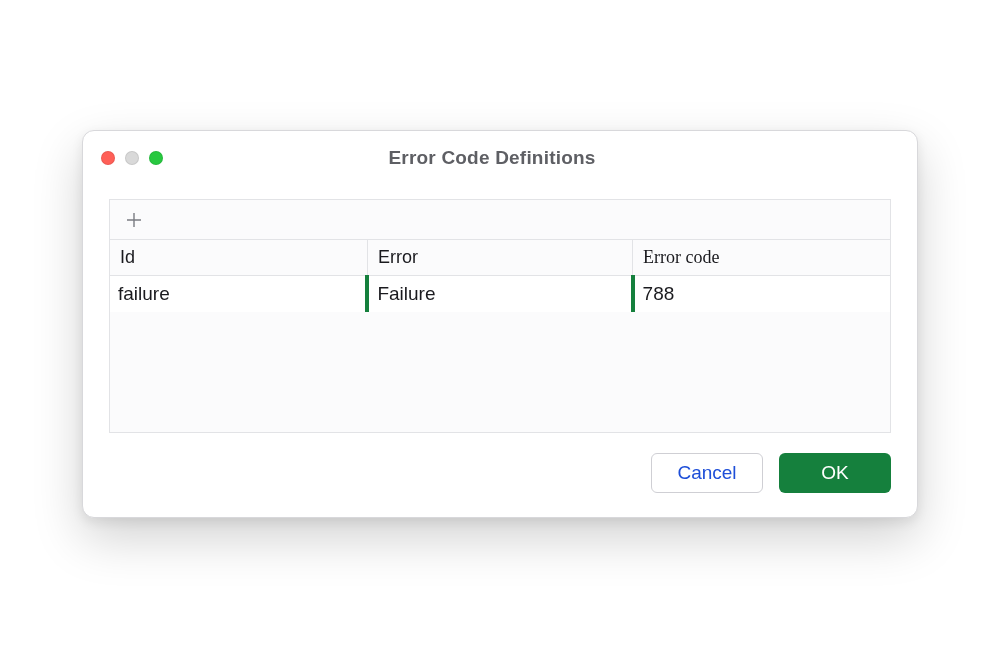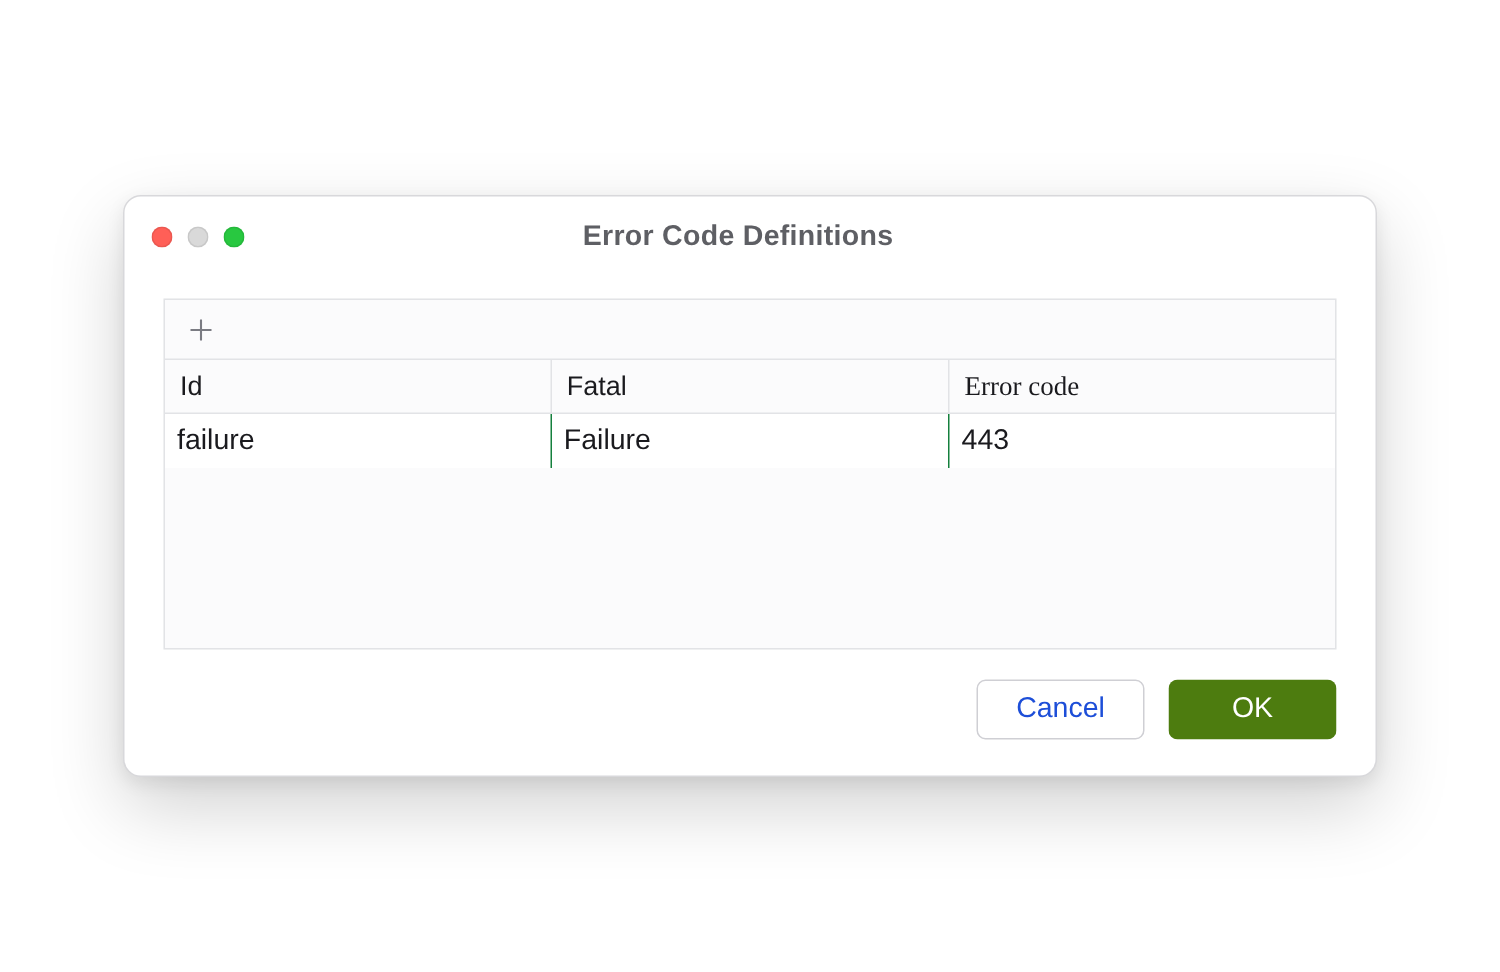--- a/index.html
+++ b/index.html
@@ -92,21 +92,21 @@
       padding: 7px 10px 7px 10px;
       border-bottom: 1px solid #e2e3e6;
       border-right: 1px solid #e2e3e6;
       background: #fbfbfc;
     }
     thead th:last-child { border-right: none; font-family: Liberation Serif, serif; }
     tbody td {
       font-size: 19px;
       color: #1a1a1e;
       padding: 6px 8px;
-      border-right: 1px solid #15803d;
+      border-right: 4px solid #15803d;
       background: #ffffff;
       height: 36px;
     }
     tbody td:last-child { border-right: none; }
     tr.selected td {
       background: #d6e2fb;
     }
     td.editing {
       padding: 0;
     }
@@ -137,21 +137,21 @@
       justify-content: center;
       cursor: pointer;
       border: 1px solid transparent;
     }
     .btn-secondary {
       background: #ffffff;
       border-color: #cfcfd4;
       color: #1d4ed8;
     }
     .btn-primary {
-      background: #4d7c0f;
+      background: #15803d;
       color: #ffffff;
     }
   </style>
 </head>
 <body>
 
 <div class="dialog">
   <div class="titlebar">
     <div class="traffic-lights">
       <div class="traffic-light tl-close"></div>
@@ -175,29 +175,29 @@
       </div>
       <table>
         <colgroup>
           <col style="width:33%">
           <col style="width:34%">
           <col style="width:33%">
         </colgroup>
         <thead>
           <tr>
             <th>Id</th>
-            <th>Fatal</th>
+            <th>Error</th>
             <th>Error code</th>
           </tr>
         </thead>
         <tbody>
           <tr>
             <td>failure</td>
             <td>Failure</td>
-            <td>443</td>
+            <td>788</td>
           </tr>
         </tbody>
       </table>
       <div class="table-body-spacer"></div>
     </div>
 
     <div class="footer">
       <div class="btn btn-secondary">Cancel</div>
       <div class="btn btn-primary">OK</div>
     </div>

